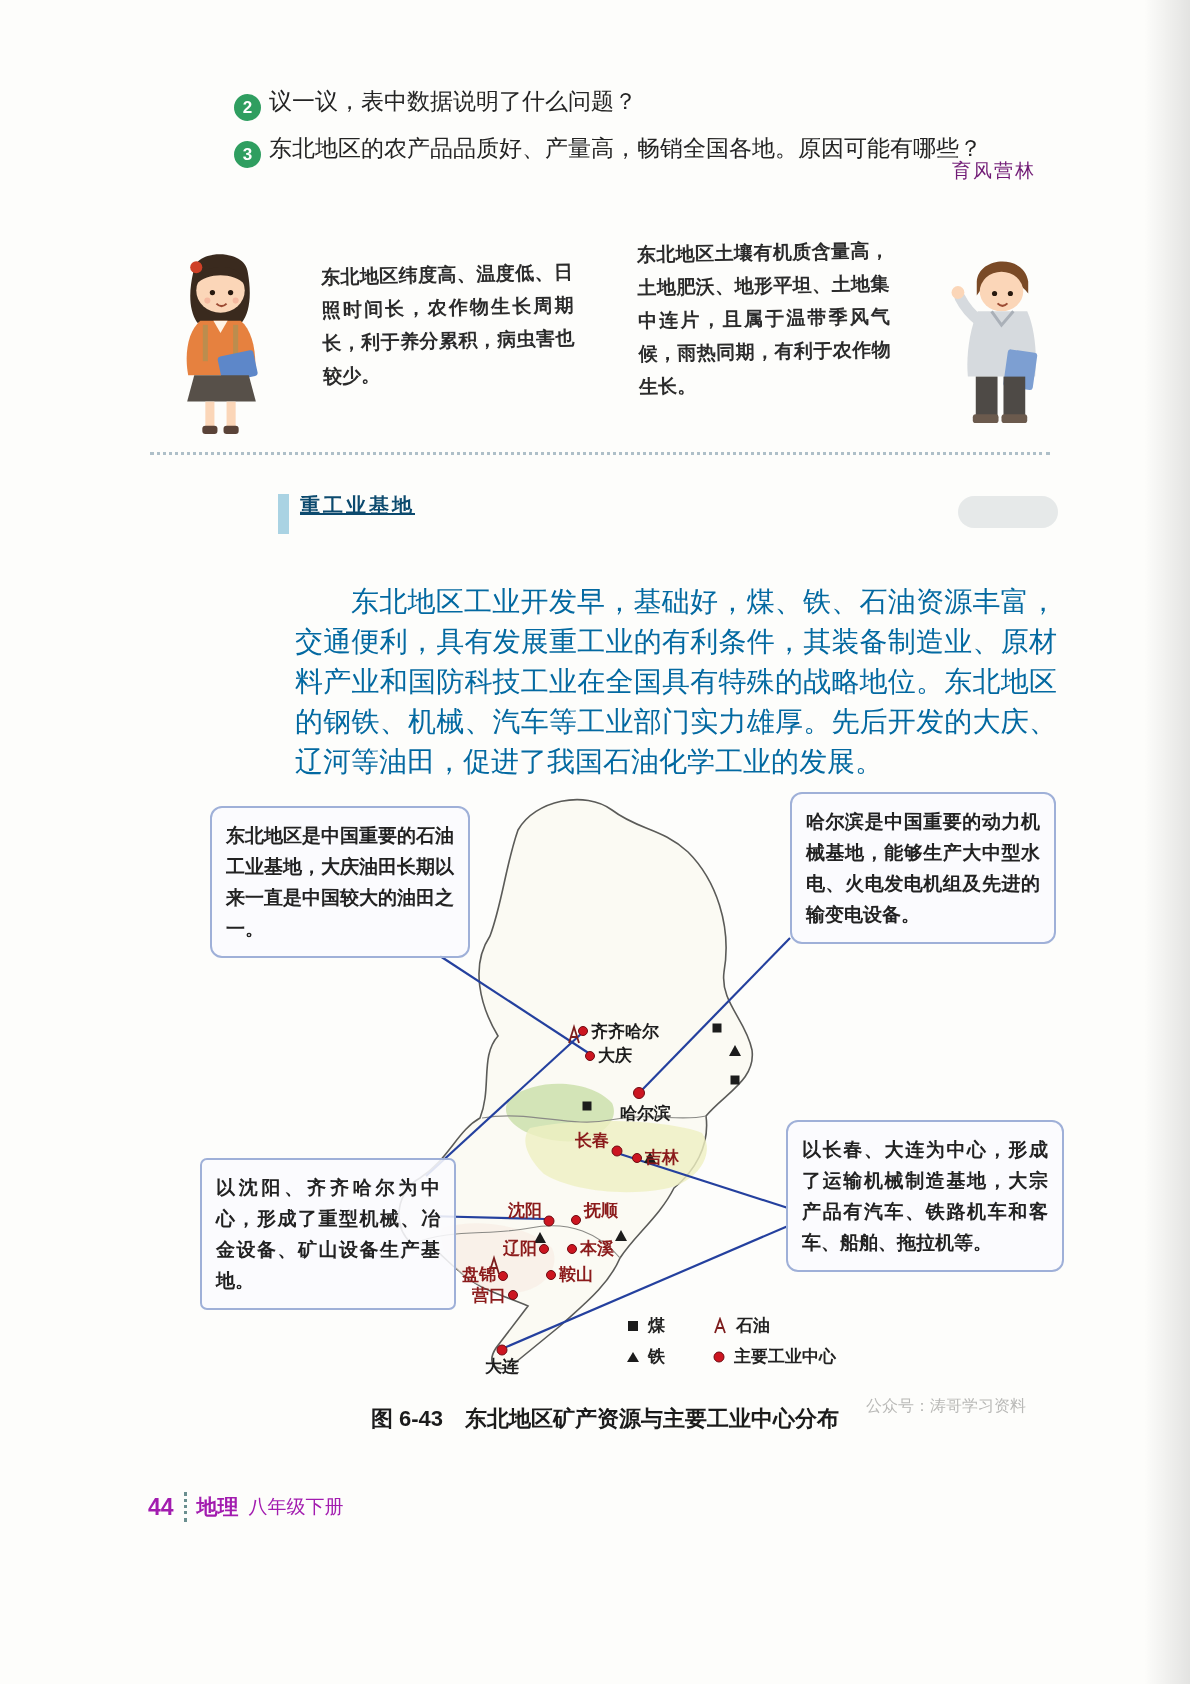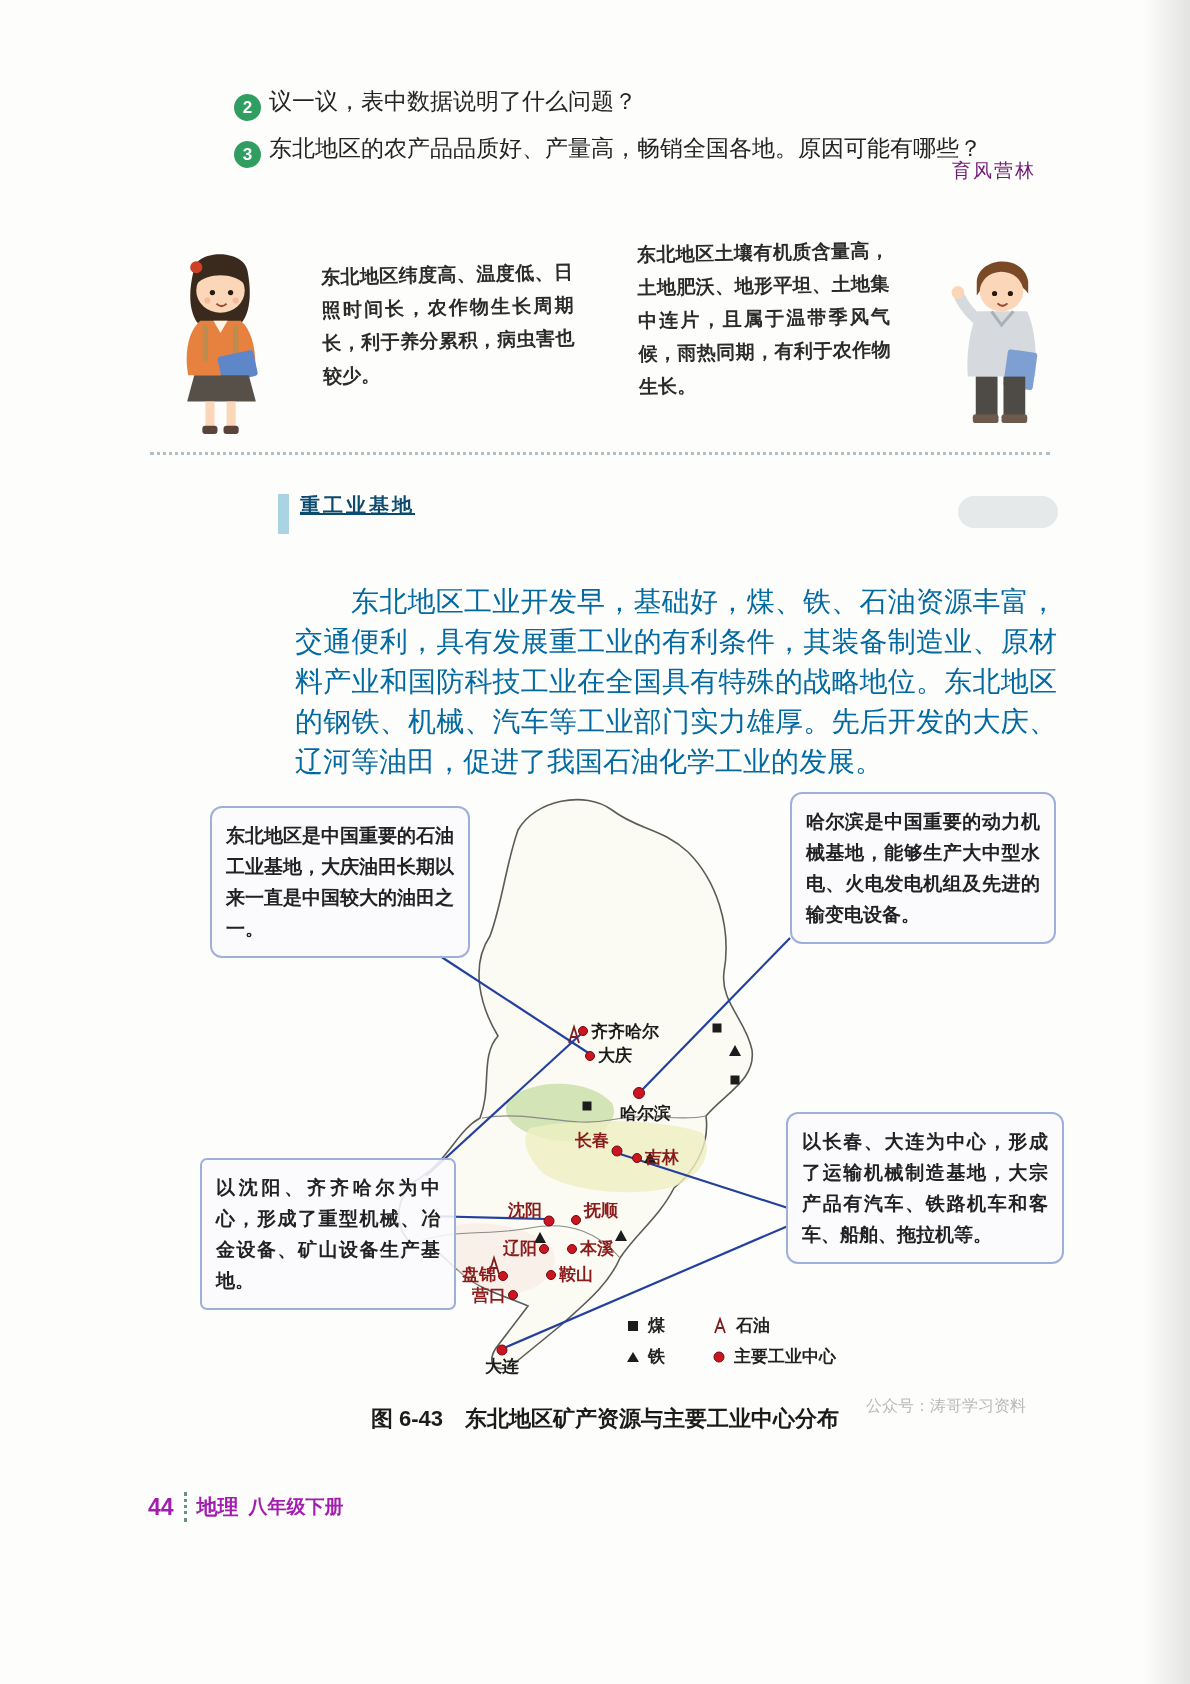--- a/index.html
+++ b/index.html
@@ -34,33 +34,33 @@
     text-align:justify;text-indent:2em;margin-top:32px;}
 
   
   .figure-area{position:absolute;left:150px;top:788px;width:910px;height:612px;}
   .figure-area svg.map{position:absolute;left:0;top:0;}
   .callout{position:absolute;border:2px solid #9fb0d8;border-radius:12px;background:rgba(251,251,254,.88);
     padding:12px 14px;font-size:19px;line-height:31px;font-weight:600;color:#222;text-align:justify;}
   .callout.oil{left:60px;top:18px;width:228px;}
   .callout.harbin{left:640px;top:4px;width:234px;}
   .callout.shenyang{left:50px;top:370px;width:224px;border-radius:7px;}
-  .callout.changchun{left:636px;top:324px;width:246px;}
+  .callout.changchun{left:636px;top:332px;width:246px;}
 
   .legend{position:absolute;left:476px;top:526px;display:grid;grid-template-columns:86px 170px;row-gap:8px;
     font-size:17px;font-weight:bold;color:#222;}
   .legend-item{display:flex;align-items:center;gap:8px;}
 
   .caption{position:absolute;left:150px;top:1404px;width:910px;text-align:center;font-size:22px;font-weight:bold;color:#1b1b1b;}
 
   .footer{position:absolute;left:148px;top:1492px;display:flex;align-items:center;gap:10px;color:#a21caf;}
   .footer .pno{font-size:23px;font-weight:bold;}
   .footer .sep{height:30px;border-left:3px dotted #6a8f8f;}
   .footer .subj{font-size:21px;font-weight:bold;}
-  .footer .vol{font-size:19px;font-weight:bold;}
+  .footer .vol{font-size:19px;font-weight:normal;}
 
   .clabel{font-weight:bold;font-size:17px;}
   .clabel.black{fill:#1c1c1c;}
   .clabel.maroon{fill:#8b1b1b;}
 </style>
 </head>
 <body>
 
 <div class="page">
 

